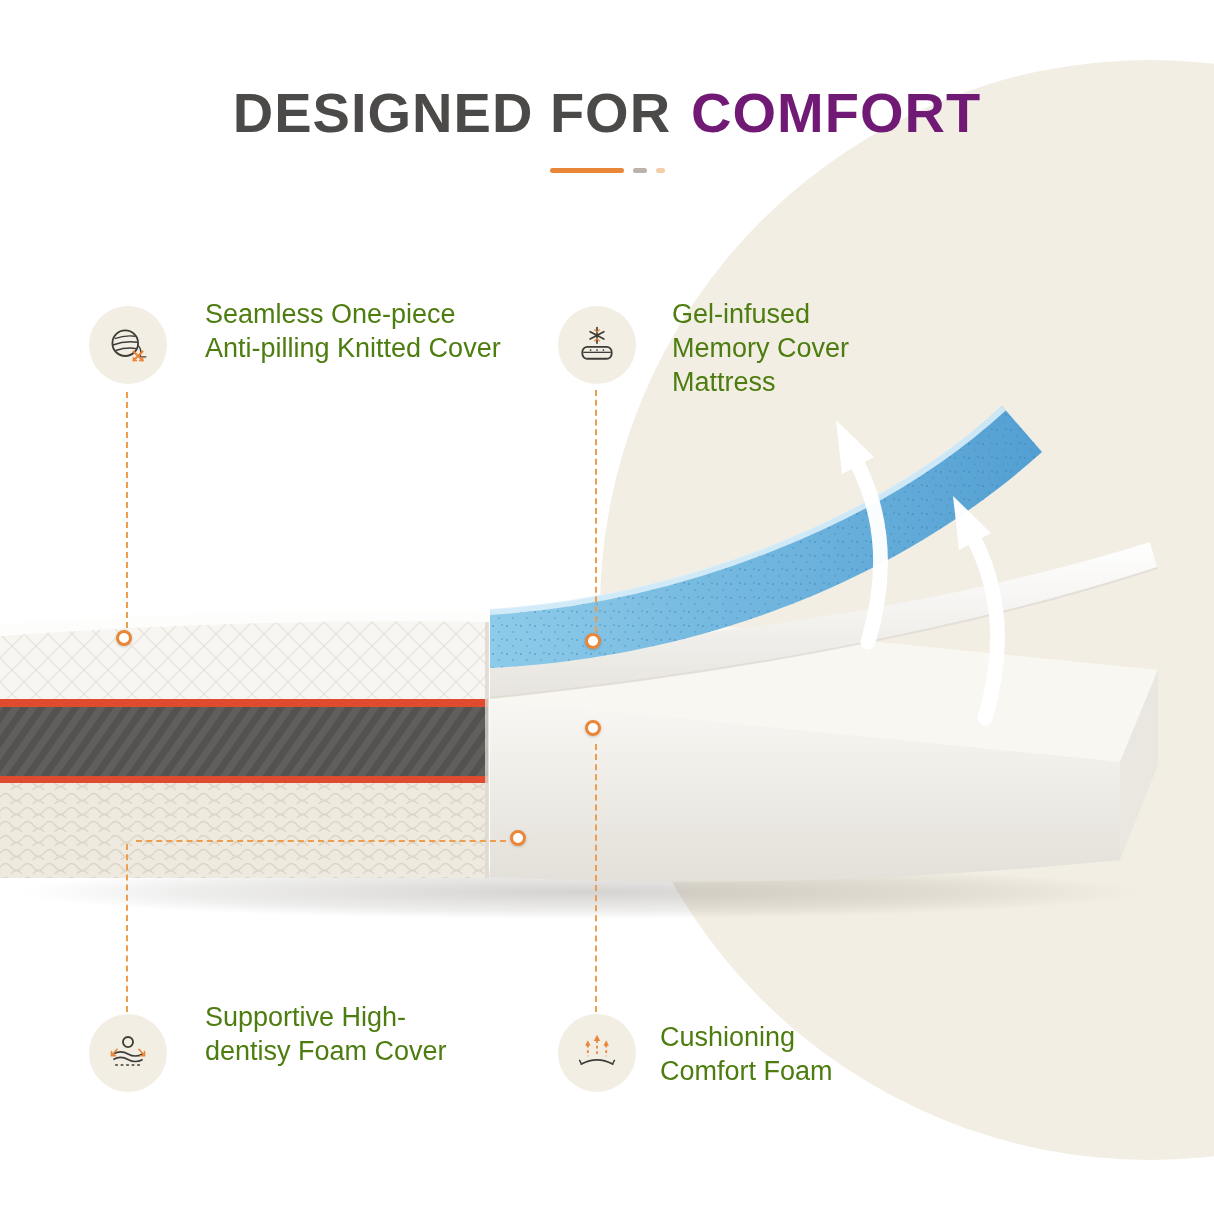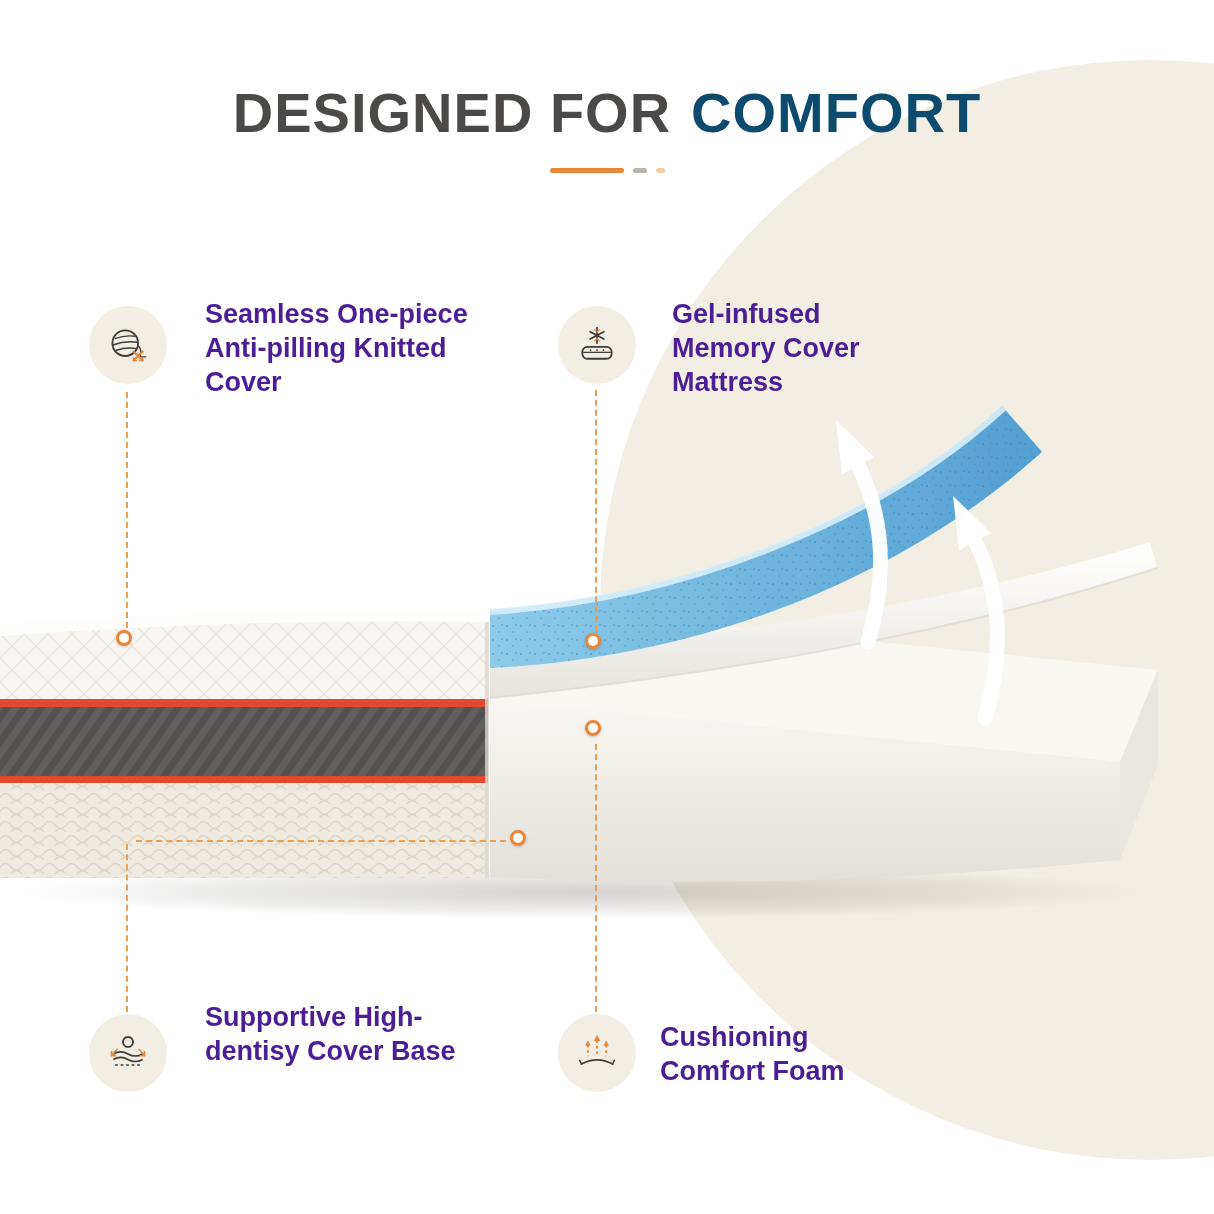--- a/index.html
+++ b/index.html
@@ -5,37 +5,37 @@
   * { margin:0; padding:0; box-sizing:border-box; }
   html,body { background:#ffffff; font-family:"Liberation Sans", sans-serif; }
   .canvas{ position:relative; width:1214px; height:1214px; background:#ffffff; overflow:hidden; }
 
   .bg-circle{ position:absolute; left:600px; top:60px; width:1100px; height:1100px;
               border-radius:50%; background:#f2eee4; }
 
   .title{ position:absolute; top:80px; left:0; width:100%; text-align:center;
           font-size:56px; font-weight:800; letter-spacing:1px; color:#4b4a48; white-space:nowrap; }
   .title .prefix{ margin-right:20px; }
-  .title .accent{ color:#0c4a6e; }
+  .title .accent{ color:#701a75; }
 
   .divider{ position:absolute; top:168px; left:0; width:100%;
             display:flex; justify-content:center; align-items:center; gap:9px; }
   .divider .bar{ width:74px; height:5px; border-radius:3px; background:#ea8638; }
   .divider .dash{ height:5px; border-radius:3px; }
   .divider .dash.dark{ width:14px; background:#b9b3a9; }
   .divider .dash.light{ width:9px; background:#f3cda5; }
 
   .icon-circle{ position:absolute; width:78px; height:78px; border-radius:50%;
                 background:#f2eee4; display:flex; align-items:center; justify-content:center; }
   .icon-circle.f1{ left:89px;  top:306px; }
   .icon-circle.f2{ left:558px; top:306px; }
   .icon-circle.f3{ left:89px;  top:1014px; }
   .icon-circle.f4{ left:558px; top:1014px; }
 
-  .feature-label{ position:absolute; font-size:27px; line-height:34px; font-weight:700; color:#4c1d95; }
+  .feature-label{ position:absolute; font-size:27px; line-height:34px; font-weight:400; color:#4d7c0f; }
   .feature-label.f1{ left:205px; top:297px;  width:310px; }
   .feature-label.f2{ left:672px; top:297px;  width:240px; }
   .feature-label.f3{ left:205px; top:1000px; width:260px; }
   .feature-label.f4{ left:660px; top:1020px; width:235px; }
 
   .vline{ position:absolute; width:0; border-left:2px dashed #ee9c4e; }
   .hline{ position:absolute; height:0; border-top:2px dashed #ee9c4e; }
   .line-c1{ left:126px; top:392px; height:236px; }
   .line-c2{ left:595px; top:390px; height:242px; }
   .line-c3v{ left:126px; top:844px; height:168px; }
@@ -183,21 +183,21 @@
   <div class="icon-circle f3">
     <svg width="44" height="44" viewBox="0 0 48 48">
       <circle cx="24" cy="12" r="5.5" fill="none" stroke="#3e3c39" stroke-width="2"></circle>
       <path d="M8 25 Q16 20.5 24 25 T40 25" stroke="#3e3c39" stroke-width="1.8" fill="none"></path>
       <path d="M8 31 Q16 26.5 24 31 T40 31" stroke="#3e3c39" stroke-width="1.8" fill="none"></path>
       <path d="M10 37 H38" stroke="#3e3c39" stroke-width="1.6" stroke-dasharray="3 3"></path>
       <path d="M12 20 L6 27 M6 22.5 L6 27 L10.5 27" stroke="#ea8638" stroke-width="1.8" fill="none" stroke-linecap="round"></path>
       <path d="M36 20 L42 27 M42 22.5 L42 27 L37.5 27" stroke="#ea8638" stroke-width="1.8" fill="none" stroke-linecap="round"></path>
     </svg>
   </div>
-  <div class="feature-label f3">Supportive High-dentisy Cover Base</div>
+  <div class="feature-label f3">Supportive High-dentisy Foam Cover</div>
 
   <div class="icon-circle f4">
     <svg width="44" height="44" viewBox="0 0 48 48">
       <path d="M24 10 V26" stroke="#ea8638" stroke-width="2" stroke-dasharray="3 3"></path>
       <polygon points="24,4 20.5,11 27.5,11" fill="#ea8638"></polygon>
       <path d="M14 15 V27.5" stroke="#ea8638" stroke-width="2" stroke-dasharray="3 3"></path>
       <polygon points="14,10 11,16 17,16" fill="#ea8638"></polygon>
       <path d="M34 15 V27.5" stroke="#ea8638" stroke-width="2" stroke-dasharray="3 3"></path>
       <polygon points="34,10 31,16 37,16" fill="#ea8638"></polygon>
       <path d="M7 36 Q24 27 41 36" stroke="#3e3c39" stroke-width="2" fill="none" stroke-linecap="round"></path>

